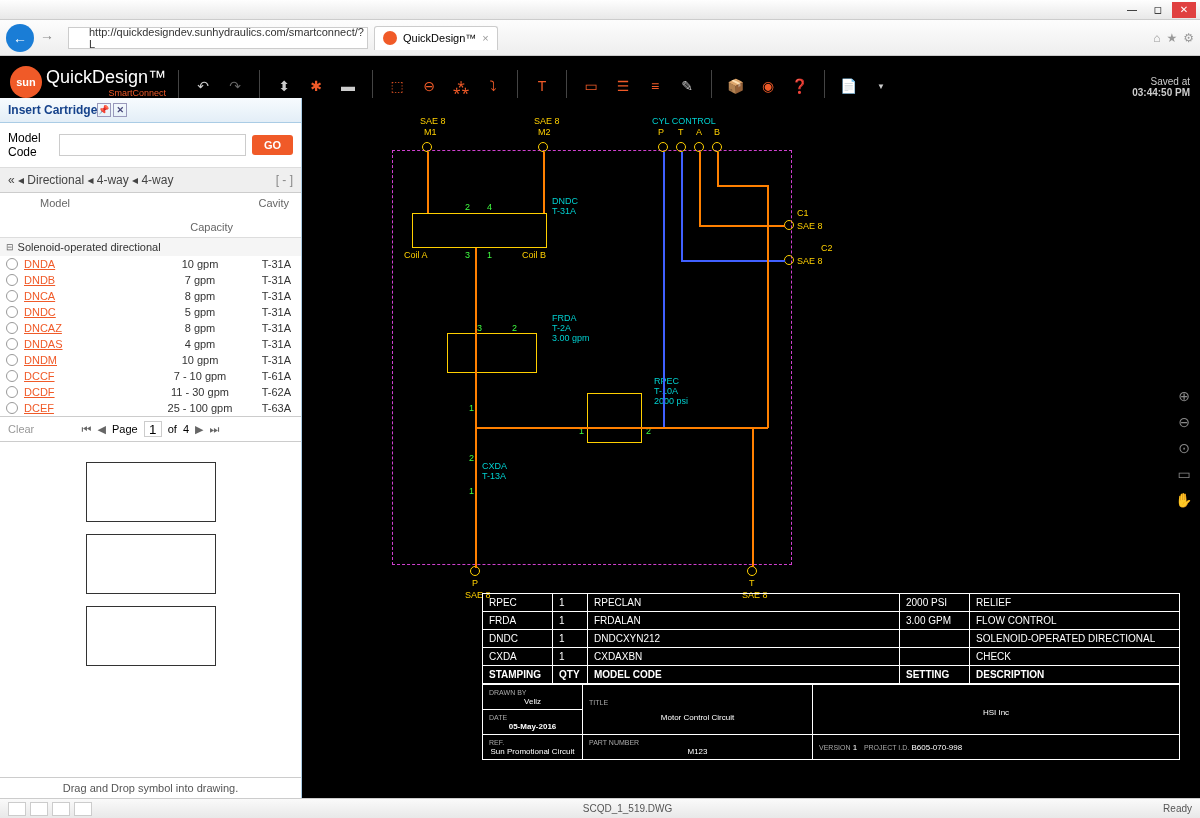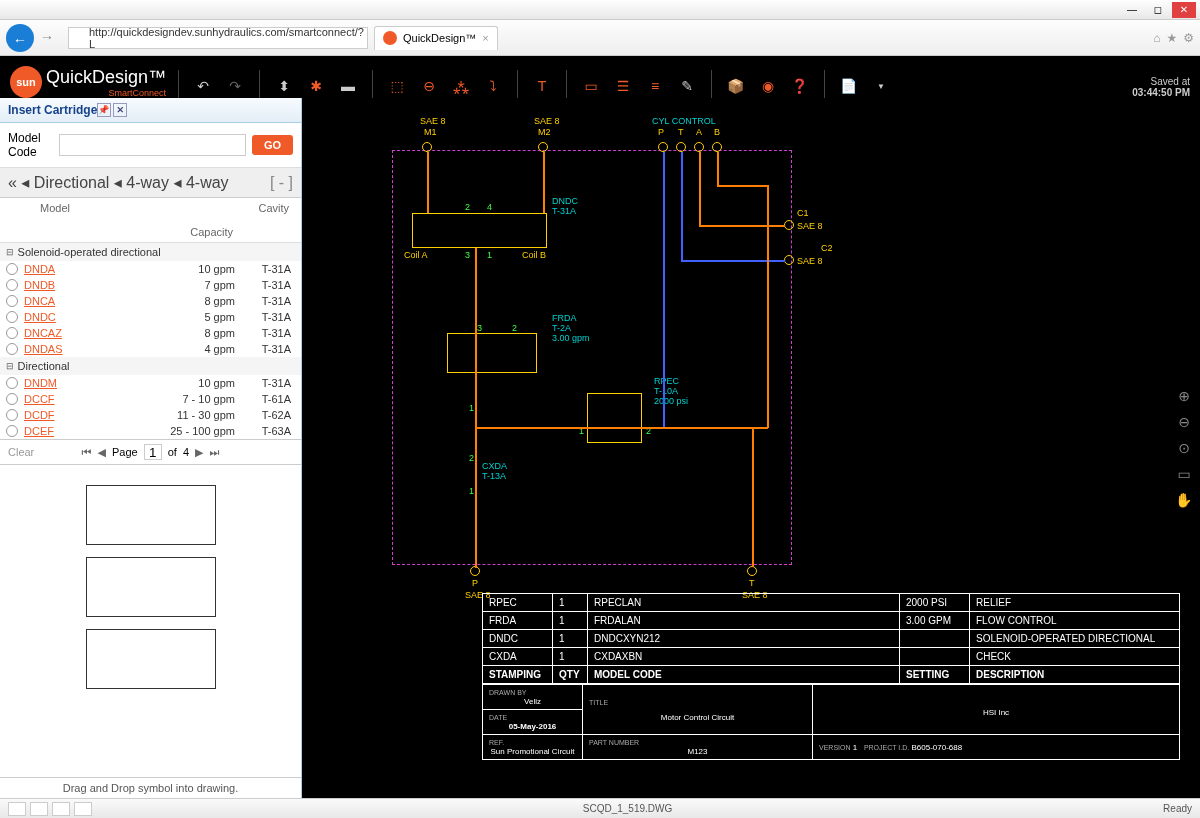--- a/index.html
+++ b/index.html
@@ -40,35 +40,35 @@
   
   .left-panel { width: 302px; border-right: 1px solid #aacce5; background: #fff; display: flex; flex-direction: column; }
   .panel-head { background: linear-gradient(#f7fbfe, #e3eef7); padding: 5px 8px; font-weight: bold; font-size: 12px; color: #15428b; display: flex; justify-content: flex-start; align-items: center; border-bottom: 1px solid #aacce5; }
   .panel-ctrls { display: flex; gap: 2px; }
   .panel-ctrls span { width: 14px; height: 14px; border: 1px solid #99b; font-size: 9px; display: flex; align-items: center; justify-content: center; color: #447; }
   .search-row { padding: 8px; display: flex; align-items: center; gap: 6px; border-bottom: 1px solid #ddd; }
   .search-label { font-size: 12px; }
   .search-input { flex: 1; height: 22px; border: 1px solid #ccc; padding: 0 4px; }
   .go-btn { background: #f05a28; color: #fff; border: none; padding: 4px 12px; border-radius: 3px; font-size: 11px; font-weight: bold; }
   
-  .breadcrumb { padding: 5px 8px; background: #efefef; font-size: 16px; color: #444; border-bottom: 1px solid #ccc; display: flex; justify-content: space-between; align-items: center; }
+  .breadcrumb { padding: 5px 8px; background: #efefef; font-size: 12px; color: #444; border-bottom: 1px solid #ccc; display: flex; justify-content: space-between; align-items: center; }
   .bc-collapse { color: #888; }
   
   .table-hd { display: flex; padding: 4px 8px 4px 40px; font-size: 11px; color: #666; border-bottom: 1px solid #ddd; }
   .hd-model { flex: 1; }
   .hd-cap { width: 70px; text-align: right; margin-top: 24px; }
   .hd-cav { width: 60px; text-align: right; padding-right: 4px; }
   
   .group-hd { padding: 3px 6px; background: #f5f5f5; font-size: 11px; color: #333; display: flex; align-items: center; gap: 4px; }
   .group-hd::before { content: "⊟"; color: #666; font-size: 9px; }
   
   .part-row { display: flex; align-items: center; padding: 2px 6px; font-size: 11px; }
   .radio { width: 12px; height: 12px; border: 1px solid #999; border-radius: 50%; margin-right: 6px; }
   .model-link { color: #f05a28; text-decoration: underline; flex: 1; }
-  .cap-val { width: 70px; text-align: right; color: #333; }
+  .cap-val { width: 70px; text-align: center; color: #333; }
   .cav-val { width: 60px; text-align: right; color: #333; padding-right: 4px; }
   
   .pager { display: flex; align-items: center; justify-content: center; gap: 6px; padding: 4px; border-top: 1px solid #ccc; font-size: 11px; position: relative; }
   .pager .clear { position: absolute; left: 8px; color: #999; }
   .pg-btn { color: #666; cursor: pointer; }
   .pg-input { width: 18px; text-align: center; border: 1px solid #ccc; height: 16px; }
   
   .preview { flex: 1; border-top: 1px solid #ccc; overflow: auto; position: relative; padding: 8px; background: #fff; }
   .schem-symbol { width: 130px; height: 60px; margin: 12px auto; border: 1px solid #333; position: relative; }
   .drag-hint { text-align: center; padding: 4px; font-size: 11px; color: #555; border-top: 1px solid #ccc; }
@@ -233,21 +233,20 @@
           <a class="model-link">DNCAZ</a>
           <span class="cap-val">8 gpm</span>
           <span class="cav-val">T-31A</span>
         </div>
         <div class="part-row">
           <span class="radio"></span>
           <a class="model-link">DNDAS</a>
           <span class="cap-val">4 gpm</span>
           <span class="cav-val">T-31A</span>
         </div>
-        <div class="group-hd">Directional</div>
         <div class="part-row">
           <span class="radio"></span>
           <a class="model-link">DNDM</a>
           <span class="cap-val">10 gpm</span>
           <span class="cav-val">T-31A</span>
         </div>
         <div class="part-row">
           <span class="radio"></span>
           <a class="model-link">DCCF</a>
           <span class="cap-val">7 - 10 gpm</span>
@@ -418,21 +417,21 @@
           <td rowspan="2">
                 <div style="text-align:center; padding-top:6px;">HSI Inc</div>
               </td>
         </tr>
         <tr>
               <td><span class="tb-label">DATE</span><div style="text-align:center;font-weight:bold;">05-May-2016</div></td>
             </tr>
         <tr>
           <td><span class="tb-label">REF.</span><div style="text-align:center;">Sun Promotional Circuit</div></td>
           <td><span class="tb-label">PART NUMBER</span><div style="text-align:center;">M123</div></td>
-          <td><span class="tb-label">VERSION</span> <span>1</span> &nbsp; <span class="tb-label">PROJECT I.D.</span> <span>B605-070-688</span></td>
+          <td><span class="tb-label">VERSION</span> <span>1</span> &nbsp; <span class="tb-label">PROJECT I.D.</span> <span>B605-070-998</span></td>
         </tr>
       </tbody>
         </table>
     </div>
 
     <div class="zoom-tools">
       <span>⊕</span>
       <span>⊖</span>
       <span>⊙</span>
       <span>▭</span>

